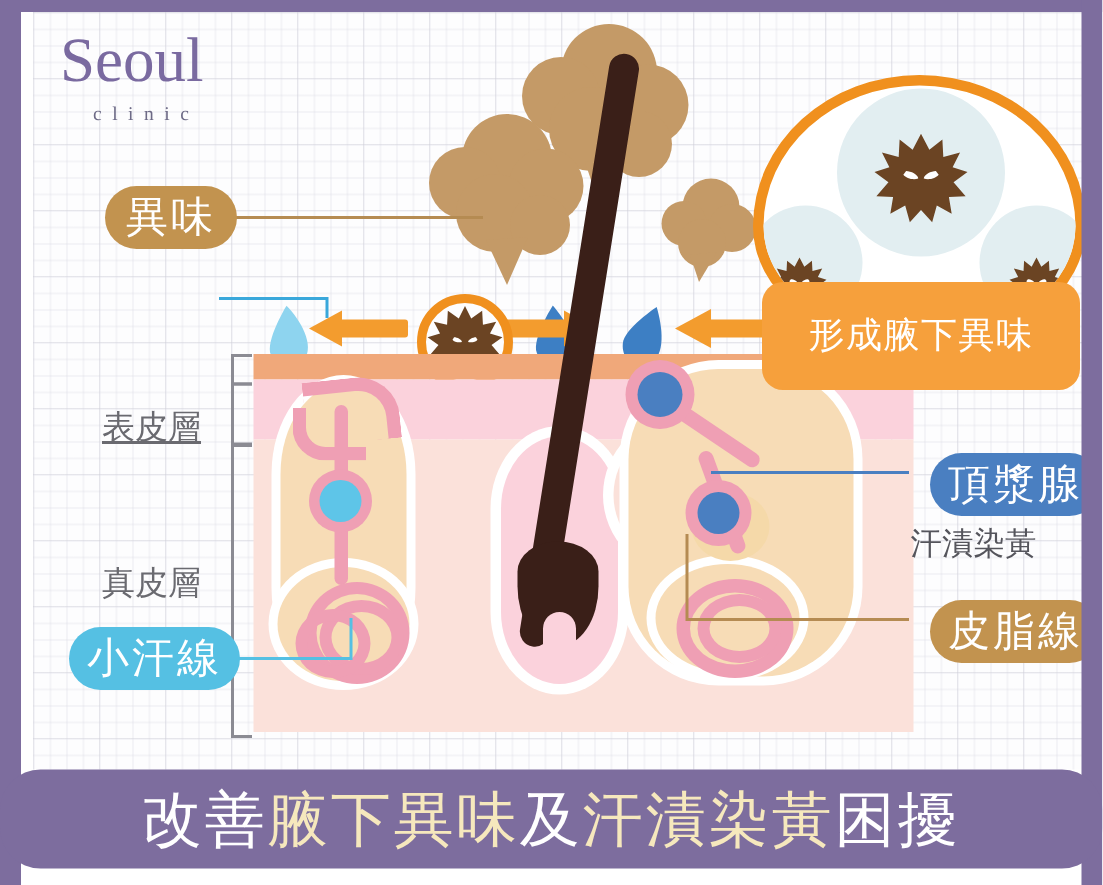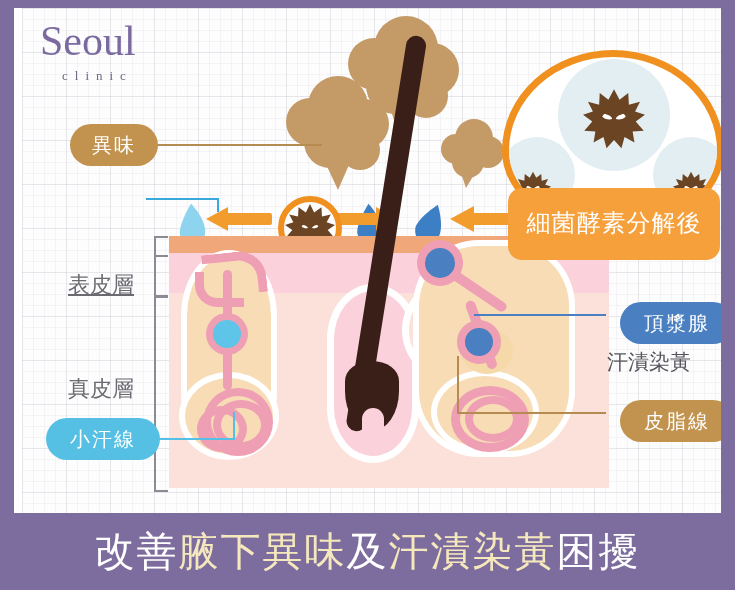--- a/index.html
+++ b/index.html
@@ -95,21 +95,21 @@
       background:#f5d9a9;border-radius:50%;}
 
   
   .bracket{position:absolute;border:2px solid #8b8b93;border-right:none;}
   #brk-sebum{left:132px;top:228px;width:12px;height:17px;}
   #brk-epi{left:132px;top:247px;width:12px;height:38px;}
   #brk-derm{left:132px;top:288px;width:12px;height:192px;}
 
   
   .pill{position:absolute;display:flex;align-items:center;justify-content:center;
-        border-radius:999px;color:#fff;font-size:20px;letter-spacing:2px;
+        border-radius:999px;color:#fff;font-size:28px;letter-spacing:2px;
         font-family:"DejaVu Sans",sans-serif;white-space:nowrap;}
   #pill-odor{left:48px;top:116px;width:88px;height:42px;background:#c2934f;}
   #pill-sweat{left:50px;top:170px;width:88px;height:42px;background:#3aa8db;}
   #pill-eccrine{left:24px;top:410px;width:114px;height:42px;background:#55c0e3;}
   #pill-apocrine{left:598px;top:294px;width:114px;height:42px;background:#4a7fc1;}
   #pill-sebaceous{left:598px;top:392px;width:114px;height:42px;background:#c2934f;}
 
   .plain-label{position:absolute;font-size:22px;color:#6a6a70;
                font-family:"DejaVu Sans",sans-serif;white-space:nowrap;}
   #lab-sebum{left:46px;top:232px;}
@@ -125,22 +125,22 @@
   #callout{position:absolute;left:480px;top:42px;width:222px;height:170px;}
   #callout-circle{position:absolute;left:0;top:0;width:222px;height:180px;
       border-radius:50% 50% 46% 46%/56% 56% 44% 44%;
       background:#ffffff;border:7px solid #f0901e;box-sizing:border-box;overflow:hidden;}
   #callout-box{position:absolute;left:6px;top:138px;width:212px;height:72px;
       background:#f6a03c;border-radius:14px;display:flex;flex-direction:column;
       align-items:center;justify-content:center;color:#fff;font-size:24px;line-height:1.22;
       letter-spacing:1px;font-family:"DejaVu Sans",sans-serif;}
 
   
-  #banner{position:absolute;left:0;top:513px;width:735px;height:77px;background:#7d6d9e;
-          display:flex;align-items:center;justify-content:center;}
+  #banner{position:absolute;left:0;top:513px;width:735px;height:66px;background:#7d6d9e;
+          display:flex;align-items:center;justify-content:center;border-radius:27px;}
   #banner-text{font-size:40px;letter-spacing:2px;color:#ffffff;
                font-family:"DejaVu Sans",sans-serif;white-space:nowrap;}
   #banner-text .hi{color:#f6e8bd;}
 </style>
 </head>
 <body>
 
 <div id="stage">
 
   <div id="canvas">
@@ -309,21 +309,21 @@
           <g transform="translate(182,132) scale(0.36) translate(-50,-50)">
             <path fill="#6b4423" d="M50 2 L59 19 L73 8 L74 27 L92 22 L84 38 L100 43 L85 54 L98 69
               L80 70 L83 88 L67 79 L62 97 L50 84 L38 97 L33 79 L17 88 L20 70 L2 69 L15 54
               L0 43 L16 38 L8 22 L26 27 L27 8 L41 19 Z"></path>
             <path fill="#ffffff" d="M34 42 C39 42 47 46 47 50 C42 52 34 50 31 46 Z"></path>
             <path fill="#ffffff" d="M66 42 C61 42 53 46 53 50 C58 52 66 50 69 46 Z"></path>
           </g>
         </svg>
       </div>
       <div id="callout-box">
-        <div>細菌酵素分解後</div>
+        <div>形成腋下異味</div>
       </div>
     </div>
 
   </div>
 
   <div class="frame-top"></div>
   <div class="frame-left"></div>
   <div class="frame-right"></div>
 
   <div id="banner">

